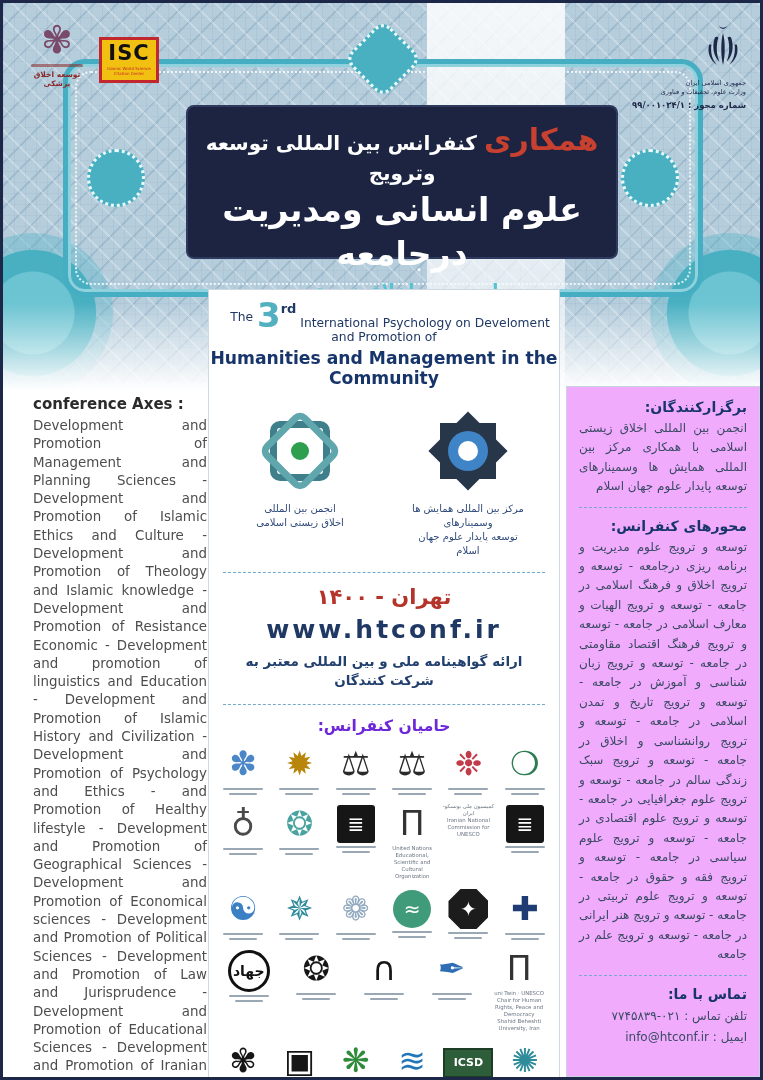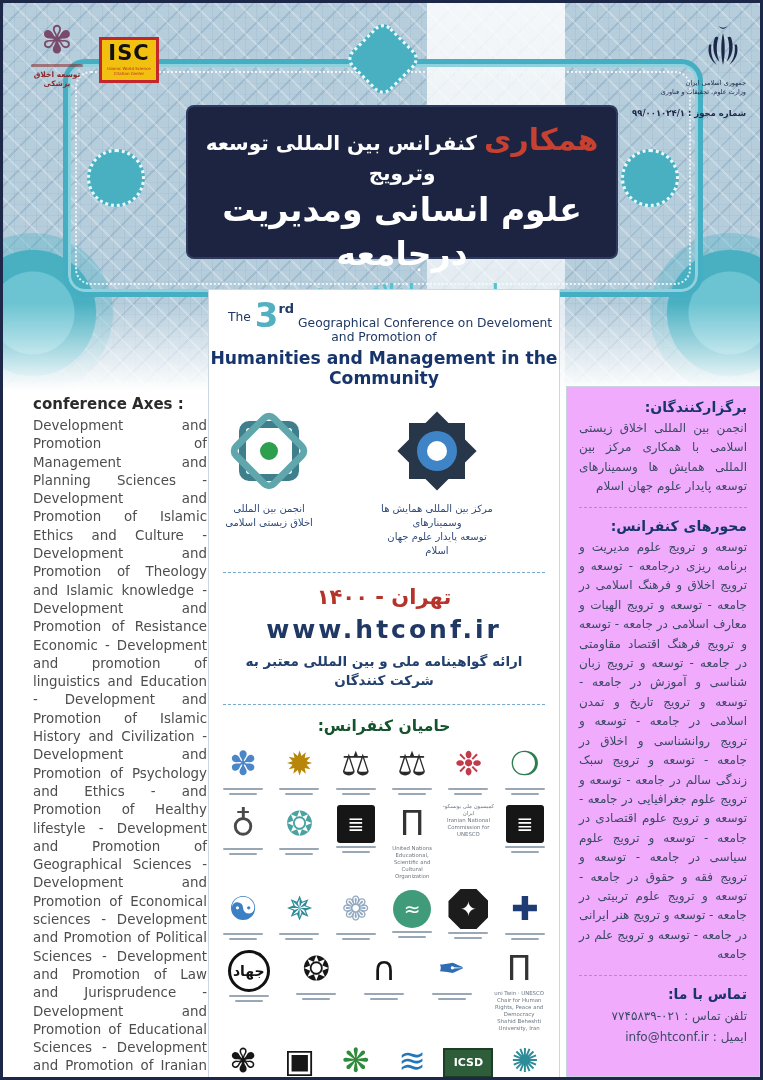--- a/index.html
+++ b/index.html
@@ -34,21 +34,21 @@
   .univ-glyph{font-size:38px;line-height:42px;color:#7a4a6a;}
   .univ-bar{height:3px;background:#8b2a2a;opacity:.55;border-radius:2px;margin:3px 6px;}
   .univ-cap{font-size:7.5px;color:#8b2a2a;font-weight:bold;}
   .isc{position:absolute;left:96px;top:34px;width:60px;height:46px;background:#f2c011;
     border:3px solid #c1272d;box-sizing:border-box;text-align:center;}
   .isc-label{font-size:21px;font-weight:bold;color:#111;line-height:26px;letter-spacing:1px;}
   .isc-sub{font-size:4px;color:#c1272d;line-height:5px;}
   .gov{position:absolute;right:14px;top:20px;width:118px;text-align:right;direction:rtl;}
   .gov svg{width:46px;height:52px;}
   .gov-line{font-size:6.5px;color:#1d2747;line-height:9px;}
-  .gov-license{font-size:8.5px;color:#1d2747;font-weight:bold;margin-top:11px;}
+  .gov-license{font-size:8.5px;color:#1d2747;font-weight:bold;margin-top:3px;}
 
   .banner{position:absolute;left:185px;top:104px;width:428px;height:150px;background:#1c2442;
     border-radius:6px;box-shadow:0 0 0 2px #2e3a5e;text-align:center;direction:rtl;box-sizing:border-box;padding-top:18px;}
   .banner .b1{color:#ffffff;font-size:20px;font-weight:bold;line-height:30px;}
   .banner .hl{font-size:30px;font-weight:bold;color:#c8402f;}
   .banner .b2{color:#ffffff;font-size:33px;font-weight:bold;line-height:44px;}
   .banner .b3{color:#56c3d2;font-size:18px;font-weight:bold;line-height:30px;}
 
   
   .left-col{position:absolute;left:30px;top:392px;width:174px;}
@@ -58,39 +58,39 @@
   
   .center-card{position:absolute;left:205px;top:286px;width:352px;height:791px;background:#ffffff;
     border:1px solid #cdd8e2;box-sizing:border-box;z-index:5;text-align:center;}
   .etitle{margin-top:12px;color:#1f3864;}
   .etitle .l1{font-size:12.3px;line-height:14px;}
   .etitle .the{vertical-align:6px;margin-left:12px;}
   .etitle .num{font-size:34px;font-weight:bold;color:#53b0c0;}
   .etitle .ord{font-size:13px;font-weight:bold;vertical-align:14px;}
   .etitle .l2{font-size:17.2px;font-weight:bold;margin-top:4px;color:#17356b;}
   .etitle .l3{font-size:12.5px;margin-top:3px;text-align:right;padding-right:26px;}
-  .org-row{display:flex;gap:48px;margin-top:22px;}
+  .org-row{display:flex;justify-content:center;gap:48px;margin-top:22px;}
   .org{width:120px;}
   .orgA{position:relative;width:82px;height:82px;margin:0 auto;}
   .orgA .sq1,.orgA .sq2{position:absolute;left:11px;top:11px;width:60px;height:60px;border:7px solid #3f7f8c;
     box-sizing:border-box;border-radius:10px;}
   .orgA .sq2{transform:rotate(45deg);border-color:#5fa6ad;}
   .orgA .core{position:absolute;left:29px;top:29px;width:24px;height:24px;background:#2e9e4f;border-radius:50%;
     border:3px solid #ffffff;box-sizing:border-box;}
   .orgB{position:relative;width:82px;height:82px;margin:0 auto;}
   .orgB .st1,.orgB .st2{position:absolute;left:13px;top:13px;width:56px;height:56px;background:#28364a;}
   .orgB .st2{transform:rotate(45deg);}
   .orgB .ring{position:absolute;left:21px;top:21px;width:40px;height:40px;background:#3f84c6;border-radius:50%;}
   .orgB .core{position:absolute;left:31px;top:31px;width:20px;height:20px;background:#ffffff;border-radius:50%;}
   .org-cap{font-size:10px;color:#2e4a7a;line-height:14px;margin-top:10px;direction:rtl;}
   .dashed{border:none;border-top:1.6px dashed #77a9cf;margin:14px 14px 0 14px;}
   .city{margin-top:12px;font-size:21px;font-weight:bold;color:#b5342a;direction:rtl;}
   .site{margin-top:6px;font-size:25px;font-weight:bold;color:#1f3864;letter-spacing:3px;cursor:pointer;}
   .cert{margin-top:8px;font-size:13.5px;font-weight:bold;color:#22406e;line-height:19px;direction:rtl;}
-  .sp-head{margin-top:12px;font-size:15.5px;font-weight:bold;color:#14532d;direction:rtl;}
+  .sp-head{margin-top:12px;font-size:15.5px;font-weight:bold;color:#6d28d9;direction:rtl;}
   .sp-grid{margin-top:6px;padding:0 6px;}
   .logo-row{display:flex;justify-content:space-around;align-items:flex-start;margin-top:8px;}
   .logo-cell{width:54px;text-align:center;}
   .logo-glyph{height:42px;line-height:42px;font-size:33px;}
   .logo-glyph.circlebg{width:38px;height:38px;line-height:38px;font-size:20px;border-radius:50%;color:#fff;margin:2px auto;}
   .logo-glyph.blacksq{width:38px;height:38px;line-height:38px;font-size:20px;background:#161616;border-radius:3px;margin:2px auto;}
   .logo-glyph.octagon{width:40px;height:40px;line-height:40px;font-size:20px;background:#1c1c1c;margin:1px auto;
     clip-path:polygon(30% 0,70% 0,100% 30%,100% 70%,70% 100%,30% 100%,0 70%,0 30%);}
   .logo-glyph.jahad{width:36px;height:36px;line-height:36px;font-size:14px;font-weight:bold;color:#111;
     border:3px solid #111;border-radius:50%;margin:2px auto;box-sizing:content-box;}
@@ -165,21 +165,21 @@
   <div class="left-col">
     <h3>conference Axes :</h3>
     <p>Development and Promotion of Management and Planning Sciences - Development and Promotion of Islamic Ethics and Culture - Development and Promotion of Theology and Islamic knowledge - Development and Promotion of Resistance Economic - Development and promotion of linguistics and Education - Development and Promotion of Islamic History and Civilization - Development and Promotion of Psychology and Ethics - and Promotion of Healthy lifestyle - Development and Promotion of Geographical Sciences - Development and Promotion of Economical sciences - Development and Promotion of Political Sciences - Development and Promotion of Law and Jurisprudence - Development and Promotion of Educational Sciences - Development and Promotion of Iranian Art - Development and Promotion of Science</p>
   </div>
 
   <div class="center-card">
     <div class="etitle">
       <div class="l1">
         <span class="the">The</span>
         <span class="num">3</span><span class="ord">rd</span>
-        <span>Geographical Conference on Develoment and Promotion of</span>
+        <span>International Psychology on Develoment and Promotion of</span>
       </div>
       <div class="l2">Humanities and Management in the Community</div>
     </div>
 
     <div class="org-row">
       <div class="org">
         <div class="orgA">
           <div class="sq1"></div>
             <div class="sq2"></div>
             <div class="core"></div>

